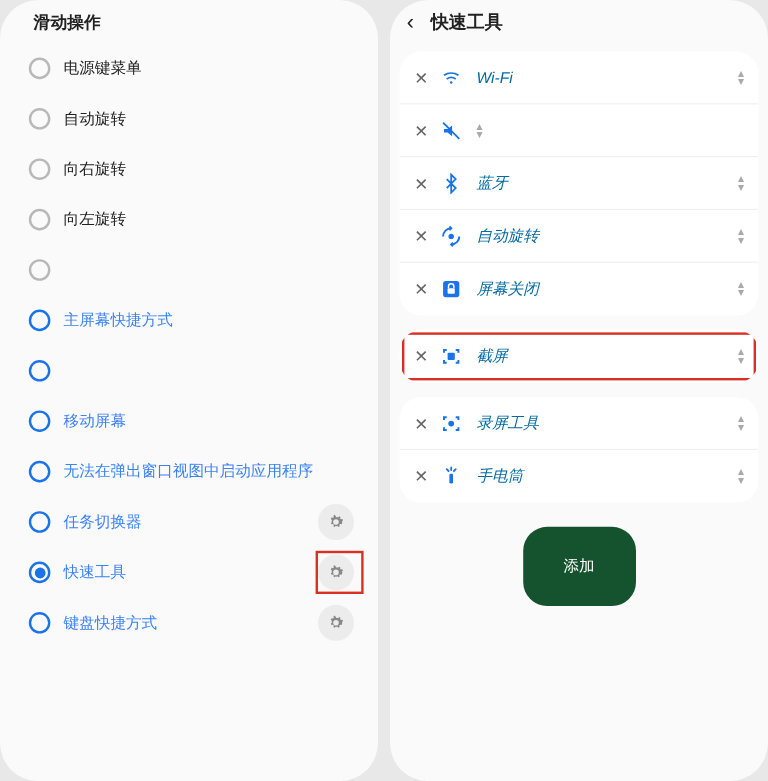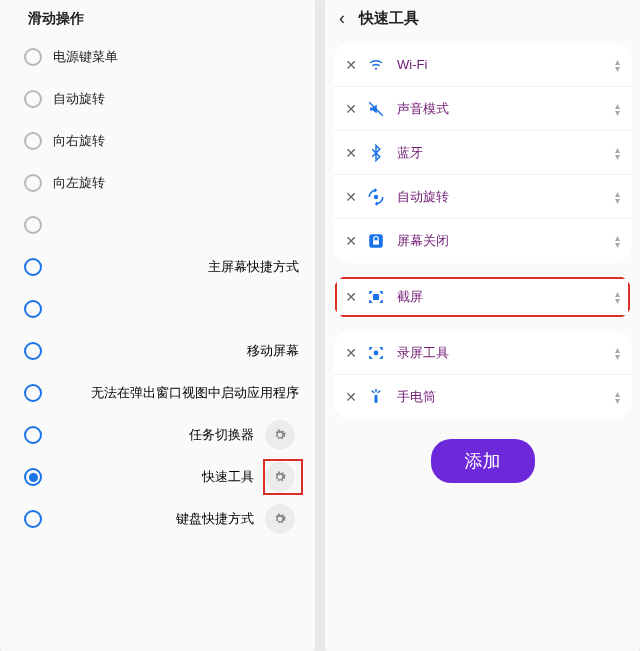--- a/index.html
+++ b/index.html
@@ -7,21 +7,21 @@
     font-family: -apple-system, "Helvetica Neue", Arial, "PingFang SC", "Microsoft YaHei", sans-serif;
     background: #e8e8e8;
     width: 640px;
     height: 651px;
     overflow: hidden;
     display: flex;
     gap: 10px;
   }
   .pane {
     background: #fafafa;
-    border-radius: 3px;
+    border-radius: 32px;
     overflow: hidden;
     display: flex;
     flex-direction: column;
     flex: 1;
   }
   .pane-left { margin: 0 0 0 0; }
   .pane-right { margin: 0 0 0 0; }
 
   .header-left {
     padding: 10px 18px 8px 28px;
@@ -69,21 +69,21 @@
     content: "";
     width: 9px; height: 9px;
     background: #1a73e8;
     border-radius: 50%;
   }
   .row-label {
     font-size: 13px;
     color: #222;
     flex: 1;
   }
-  .row-label.blue { color: #000000; text-align: right; }
+  .row-label.blue { color: #3b82f6; }
   .gear-btn {
     width: 30px; height: 30px;
     border-radius: 50%;
     background: #ececec;
     display: flex; align-items: center; justify-content: center;
     color: #888;
     margin-right: 4px;
   }
   .gear-btn svg { width: 16px; height: 16px; fill: #888; }
   .highlight-box {
@@ -116,37 +116,38 @@
   }
   .tool-icon {
     width: 18px; height: 18px;
     display: flex; align-items: center; justify-content: center;
     margin-right: 12px;
     flex-shrink: 0;
   }
   .tool-label {
     flex: 1;
     font-size: 13px;
-    color: #701a75;
+    color: #0369a1;
+    font-style: italic;
   }
   .sorter {
     color: #aaa;
     font-size: 10px;
     line-height: 7px;
     display: flex;
     flex-direction: column;
     align-items: center;
   }
   .add-btn {
-    background: #6d28d9;
+    background: #14532d;
     color: #fff;
     border: none;
     border-radius: 20px;
-    padding: 10px 34px;
-    font-size: 18px;
+    padding: 24px 34px;
+    font-size: 13px;
     margin: 14px auto 0 auto;
     display: block;
   }
 </style>
 </head>
 <body>
 
 <div class="pane pane-left">
   <div class="header-left">滑动操作</div>
   <div class="list-left" id="list-left">
@@ -237,21 +238,20 @@
         </span>
       </div>
       <div class="row-right">
         <span class="remove-x">✕</span>
         <span class="tool-icon">
           <svg width="18" height="18" viewBox="0 0 24 24" fill="#1a73e8">
             <path d="M4 10v4h4l5 4V6l-5 4H4z"></path>
             <line x1="3" y1="3" x2="21" y2="21" stroke="#1a73e8" stroke-width="2"></line>
           </svg>
         </span>
-        <span class="tool-label">声音模式</span>
         <span class="sorter">
           <span>▴</span>
           <span>▾</span>
         </span>
       </div>
       <div class="row-right">
         <span class="remove-x">✕</span>
         <span class="tool-icon">
           <svg width="18" height="18" viewBox="0 0 24 24" fill="none" stroke="#1a73e8" stroke-width="2">
             <path d="M7 7l10 10-5 5V2l5 5L7 17"></path>

